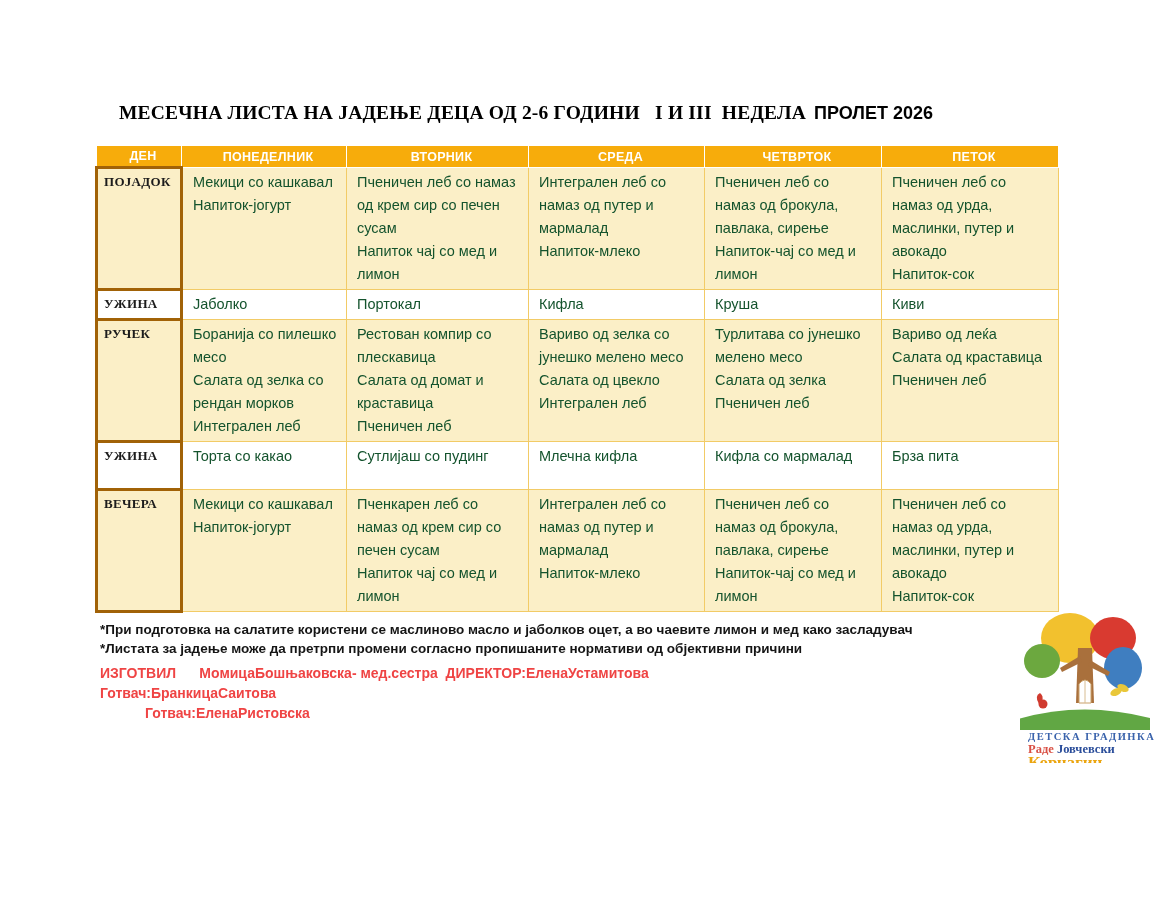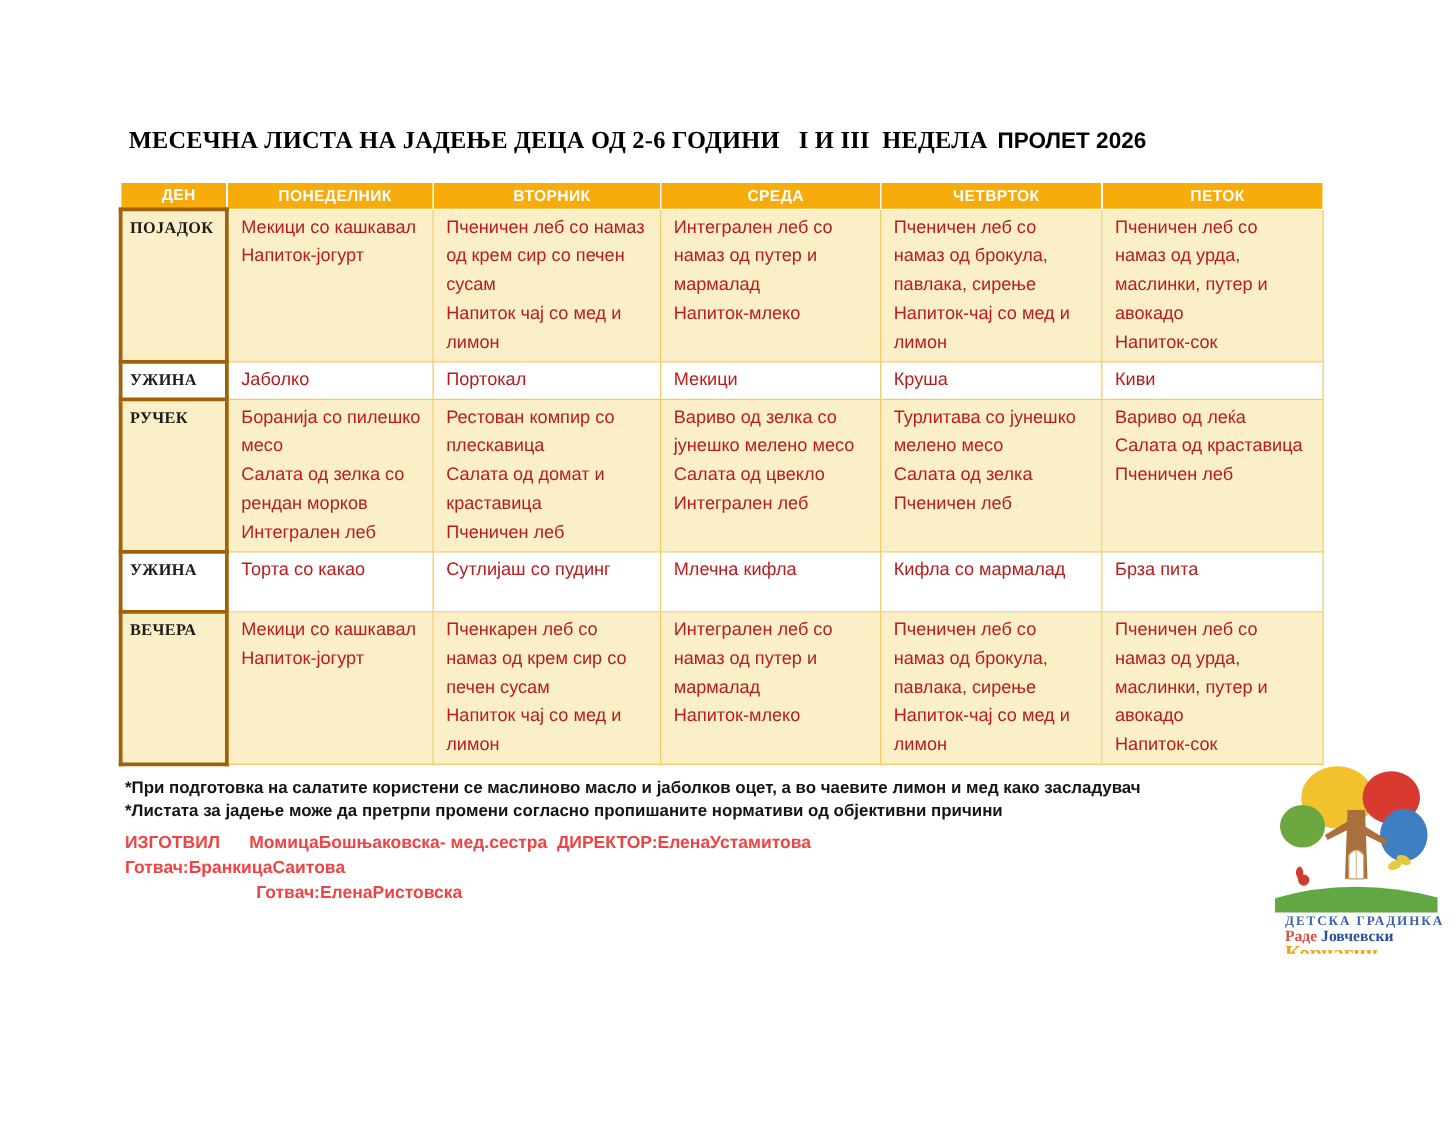--- a/index.html
+++ b/index.html
@@ -7,21 +7,21 @@
   body {
     position: relative;
     background: #ffffff;
     overflow: hidden;
     font-family: "Liberation Sans", sans-serif;
   }
 
   
   .doc-title {
     position: absolute;
-    top: 84px; left: 0;
+    top: 84px; left: 16px;
     width: 1011px;
     text-align: center;
     color: #000;
     white-space: pre-wrap;
   }
   .doc-title .serif {
     font-family: "Liberation Serif", serif;
     font-weight: bold;
     font-size: 19.5px;
     letter-spacing: 0.2px;
@@ -61,21 +61,21 @@
     color: #1c1c1c;
     letter-spacing: 0.3px;
     text-align: left;
     vertical-align: top;
     padding: 5px 2px 2px 6px;
     border: 3px solid #a16207;
     white-space: nowrap;
   }
   table.menu tbody td {
     font-size: 14.5px;
-    color: #b91c1c;
+    color: #14532d;
     line-height: 23px;
     vertical-align: top;
     padding: 3px 8px 3px 10px;
     border: 1px solid #F2CB66;
     white-space: pre-line;
     overflow: hidden;
   }
   tr.row-meal td, tr.row-meal th.row-label { background: #FBEFC7; }
   tr.row-snack td, tr.row-snack th.row-label { background: #ffffff; margin-left: 20px; }
   tr.r-pojadok  { height: 119px; }
@@ -100,21 +100,21 @@
     white-space: pre-wrap;
   }
   .credit {
     font-size: 14px;
     font-weight: bold;
     color: #ef4444;
     white-space: pre-wrap;
   }
   .credit.l1 { margin-top: 7px; }
   .credit.l2 { margin-top: 4px; }
-  .credit.l3 { margin-top: 4px; margin-left: 105px; }
+  .credit.l3 { margin-top: 4px; margin-left: 45px; }
 
   
   .logo {
     position: absolute;
     left: 1020px; top: 608px;
     width: 200px; height: 155px;
   }
   .logo svg { display: block; }
 </style>
 </head>
@@ -154,21 +154,21 @@
 Напиток-млеко</td>
       <td>Пченичен леб со намаз од брокула, павлака, сирење
 Напиток-чај со мед и лимон</td>
       <td>Пченичен леб со намаз од урда, маслинки, путер и авокадо
 Напиток-сок</td>
     </tr>
     <tr class="row-snack r-uzhina1">
       <th class="row-label">УЖИНА</th>
       <td>Јаболко</td>
       <td>Портокал</td>
-      <td>Мекици</td>
+      <td>Кифла</td>
       <td>Круша</td>
       <td>Киви</td>
     </tr>
     <tr class="row-meal r-ruchek">
       <th class="row-label">РУЧЕК</th>
       <td>Боранија со пилешко месо
 Салата од зелка со рендан морков
 Интегрален  леб</td>
       <td>Рестован компир со плескавица
 Салата од домат и краставица

